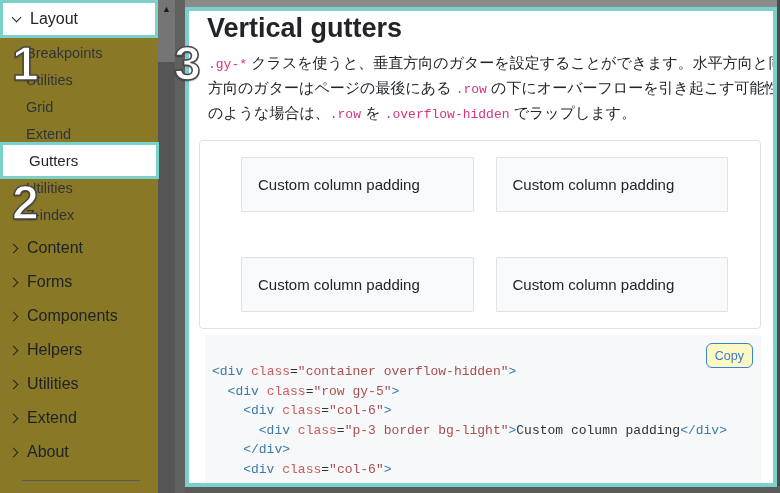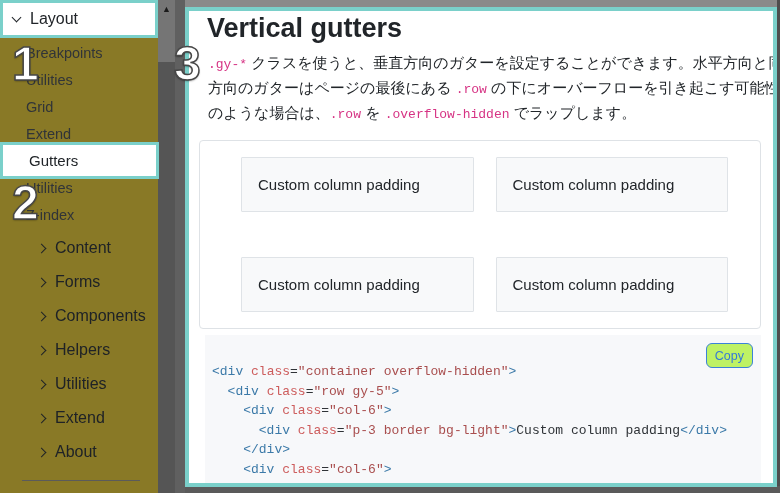--- a/index.html
+++ b/index.html
@@ -13,21 +13,21 @@
   .sidebar { position:absolute; left:0; top:0; width:158px; height:493px; background:#fde047; z-index:1; }
   .side-list { list-style:none; padding-top:6px; }
   .side-top {
     height:33px; display:flex; align-items:center; gap:10px;
     padding-left:10px; font-size:16px; color:#3a4046; cursor:pointer;
   }
   .side-sub {
     height:27px; display:flex; align-items:center;
     padding-left:26px; font-size:14.5px; color:#5b6167; cursor:pointer;
   }
-  .side-sections { margin-top:3px;margin-left:28px; }
+  .side-sections { margin-top:3px; }
   .chev { display:inline-block; width:7px; height:7px;
     border-right:1.7px solid currentColor; border-bottom:1.7px solid currentColor; flex:none; }
   .chev.down  { transform:rotate(45deg); margin-top:-3px; }
   .chev.right { transform:rotate(-45deg); }
   .side-divider { border-top:1px solid #a8a8a8; width:118px; margin:11px 0 0 22px; }
 
   
   .sscroll { position:absolute; left:158px; top:0; width:17px; height:493px; background:#d9d9d9; z-index:1; }
   .sscroll .arrow { position:absolute; top:2px; left:0; width:17px; height:14px;
     font-size:9px; color:#333; text-align:center; line-height:14px; }
@@ -69,21 +69,21 @@
     display:flex; align-items:center; padding-left:16px; font-size:15px; color:#212529; }
 
   .codeblock { position:relative; margin:6px 12px 0 16px; height:170px;
     background:#f7f8fa; padding:27px 0 0 7px; }
   .code-line { font-family:"Liberation Mono","DejaVu Sans Mono",monospace;
     font-size:13px; line-height:19.5px; white-space:pre; color:#2f3337; }
   .tk-t { color:#3b79a8; }
   .tk-a { color:#cd5c5c; }
   .tk-s { color:#a94e4e; }
   .copy-btn { position:absolute; top:8px; right:8px; height:25px; padding:0 8px;
-    background:#bef264; border:1px solid #3b82d8; border-radius:6px;
+    background:#fef9c3; border:1px solid #3b82d8; border-radius:6px;
     color:#3579d8; font-size:12.5px; font-family:"Liberation Sans",sans-serif; cursor:pointer; }
 </style>
 </head>
 <body>
 
 <div class="screen">
 
   <nav class="sidebar">
     <ul class="side-list">
       <li class="side-top">

